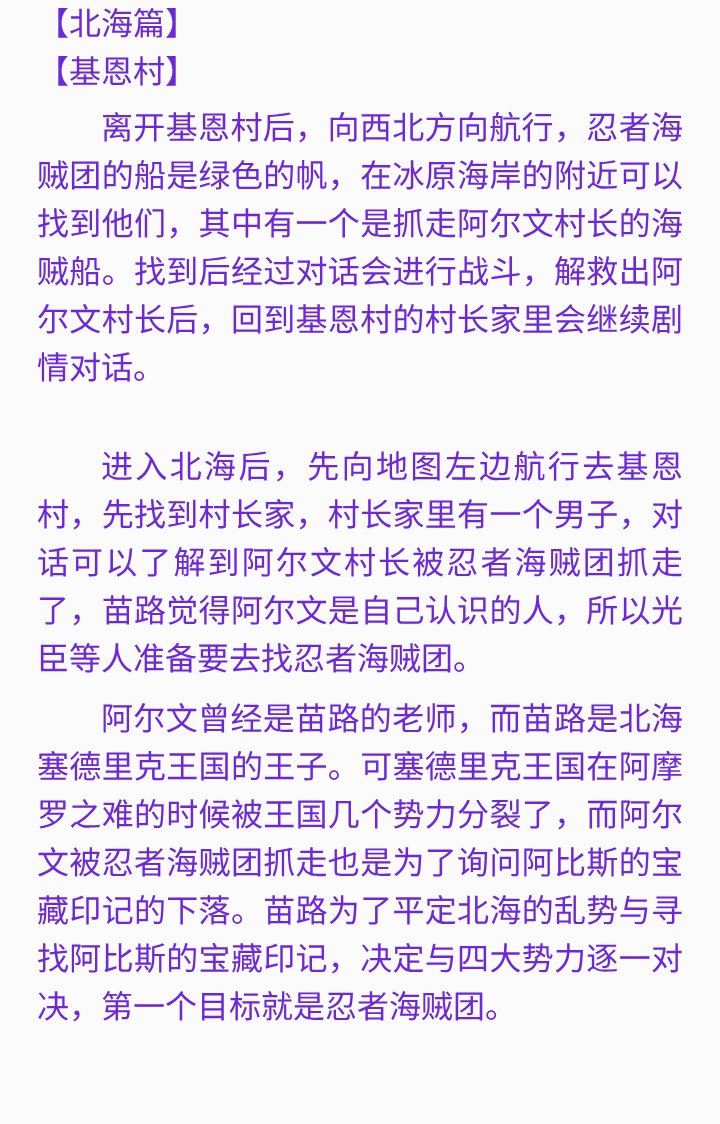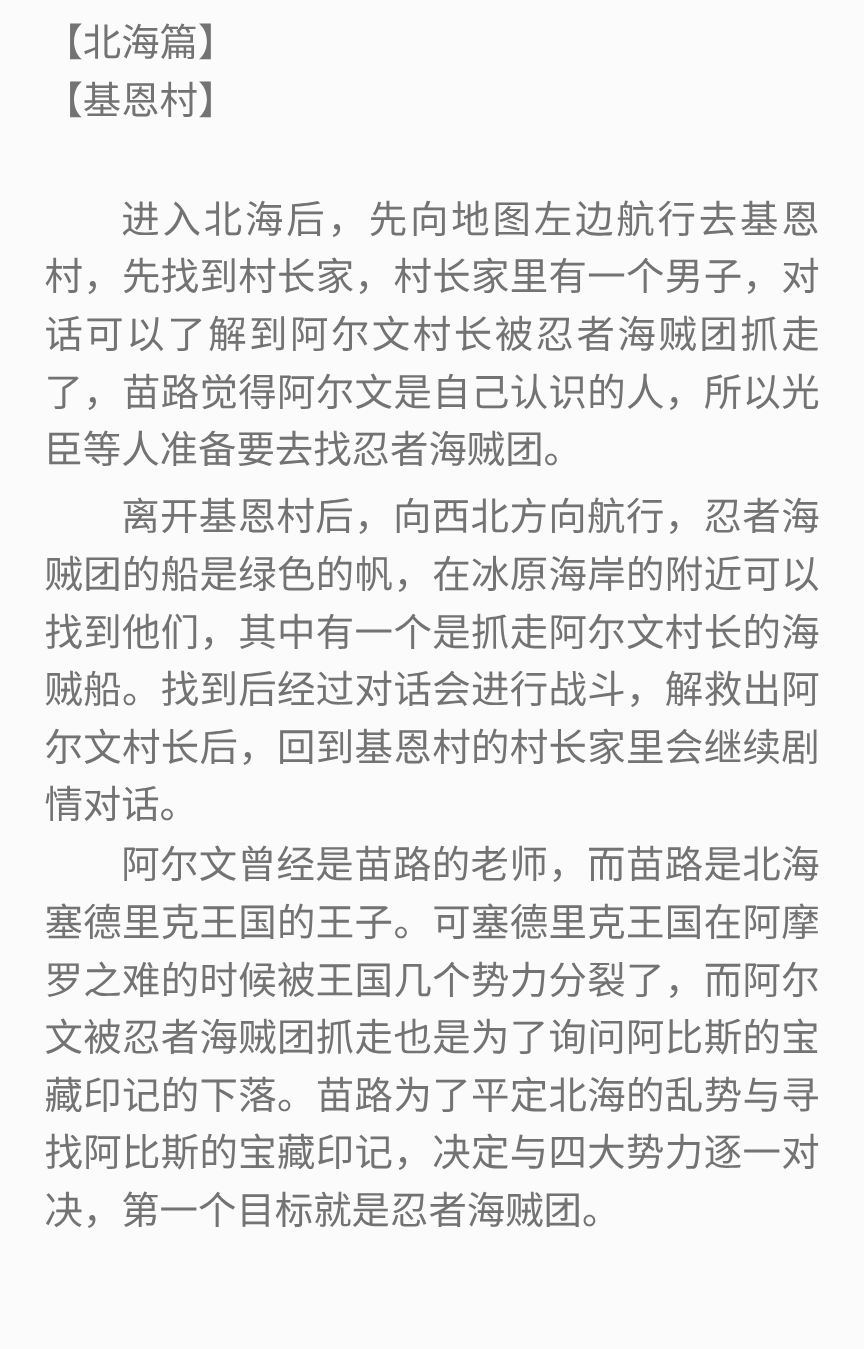--- a/index.html
+++ b/index.html
@@ -9,52 +9,52 @@
   body {
     width: 720px;
     height: 1124px;
     overflow: hidden;
     background: #fbfbfb;
   }
   .page {
     box-sizing: border-box;
     width: 720px;
     height: 824px;
-    padding: 12px 37px;
+    padding: 0 37px;
     font-family: "Liberation Sans", sans-serif;
     font-size: 32px;
     line-height: 48px;
-    color: #737373;
+    color: #6d28d9;
   }
   .heading {
     margin: 0;
     font-size: 32px;
     font-weight: 400;
     line-height: 48px;
     white-space: nowrap;
   }
   .section-heading {
   }
   .para {
     margin: 0;
     text-align: justify;
     text-justify: inter-character;
     text-indent: 2em;
     word-break: normal;
   }
   .para-1 { margin-top: 51px; }
   .para-2 { margin-top: 8px; }
-  .para-3 { margin-top: 2px; }
+  .para-3 { margin-top: 12px; }
 </style>
 </head>
 <body>
 
 <div class="page">
   <h1 class="heading chapter-heading">【北海篇】</h1>
 
   <h2 class="heading section-heading">【基恩村】</h2>
 
+  <p class="para para-2">离开基恩村后，向西北方向航行，忍者海贼团的船是绿色的帆，在冰原海岸的附近可以找到他们，其中有一个是抓走阿尔文村长的海贼船。找到后经过对话会进行战斗，解救出阿尔文村长后，回到基恩村的村长家里会继续剧情对话。</p>
+
   <p class="para para-1">进入北海后，先向地图左边航行去基恩村，先找到村长家，村长家里有一个男子，对话可以了解到阿尔文村长被忍者海贼团抓走了，苗路觉得阿尔文是自己认识的人，所以光臣等人准备要去找忍者海贼团。</p>
-
-  <p class="para para-2">离开基恩村后，向西北方向航行，忍者海贼团的船是绿色的帆，在冰原海岸的附近可以找到他们，其中有一个是抓走阿尔文村长的海贼船。找到后经过对话会进行战斗，解救出阿尔文村长后，回到基恩村的村长家里会继续剧情对话。</p>
 
   <p class="para para-3">阿尔文曾经是苗路的老师，而苗路是北海塞德里克王国的王子。可塞德里克王国在阿摩罗之难的时候被王国几个势力分裂了，而阿尔文被忍者海贼团抓走也是为了询问阿比斯的宝藏印记的下落。苗路为了平定北海的乱势与寻找阿比斯的宝藏印记，决定与四大势力逐一对决，第一个目标就是忍者海贼团。</p>
 </div>
 
 </body></html>

